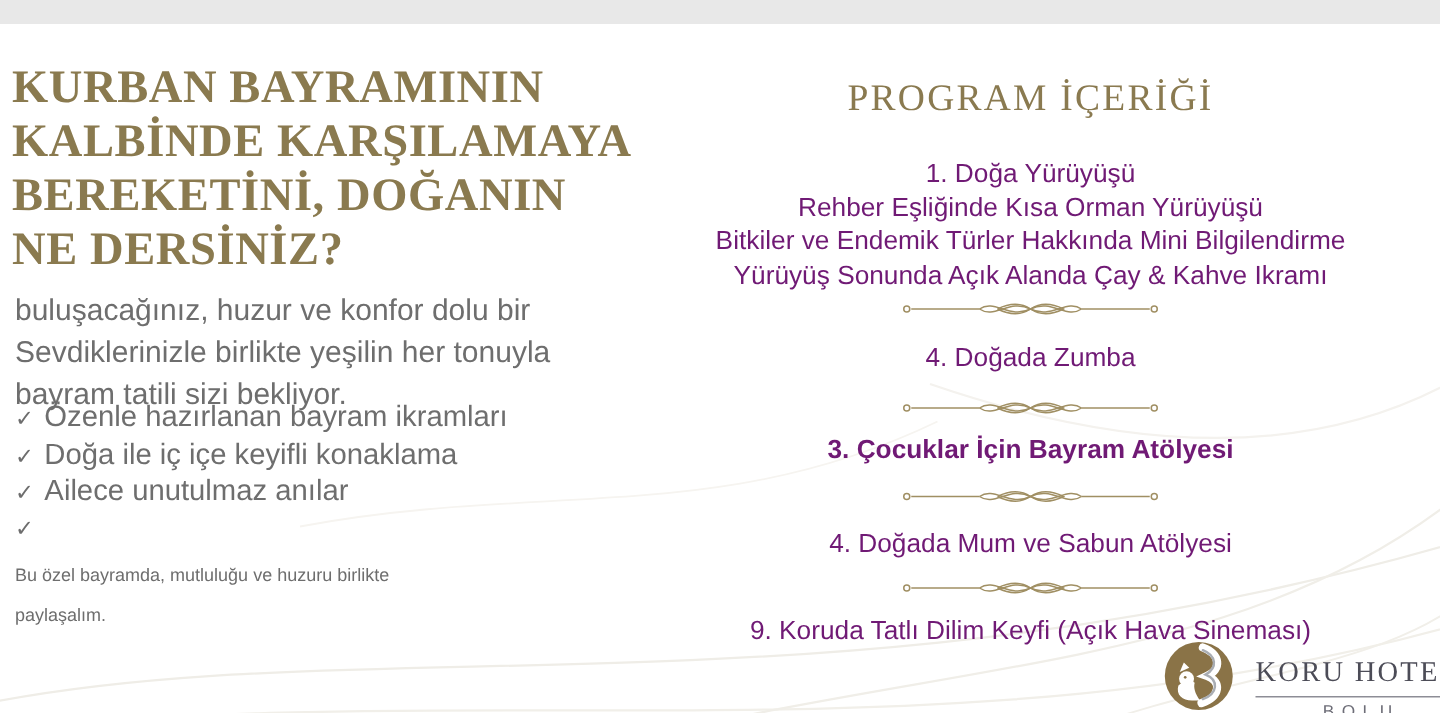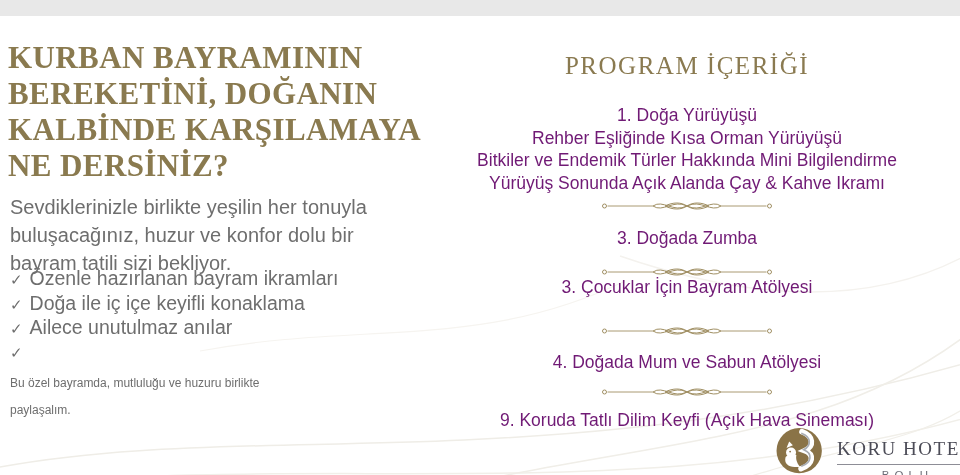--- a/index.html
+++ b/index.html
@@ -39,21 +39,21 @@
     position:absolute;left:0;top:36px;width:100%;
     font-family:"Liberation Serif",serif;font-weight:400;
     font-size:25px;letter-spacing:1.5px;color:#8a7a50;
   }
   .program-item{
     position:absolute;left:0;width:100%;
     font-size:17.5px;line-height:22.5px;color:#701a75;
   }
   .item-1{top:88px;}
   .item-2{top:211px;}
-  .item-3{top:260px;}
+  .item-3{top:272px;font-weight:bold;}
   .item-4{top:335px;}
   .item-5{top:393px;}
   .ornament{position:absolute;left:0;width:100%;height:14px;}
   .orn-1{top:183px;}
   .orn-2{top:249px;}
   .orn-3{top:308px;}
   .orn-4{top:369px;}
   .ornament svg{display:block;margin:0 auto;}
 
   
@@ -81,28 +81,28 @@
     <path d="M-20,455 C240,400 560,470 990,340" stroke="#efede7" stroke-width="1.5"></path>
     <path d="M-20,475 C300,430 640,500 990,395" stroke="#f1efe9" stroke-width="1.5"></path>
     <path d="M420,478 C660,420 840,430 990,300" stroke="#f0eee8" stroke-width="1.5"></path>
     <path d="M620,240 C780,295 900,285 990,225" stroke="#f4f2ee" stroke-width="1.5"></path>
     <path d="M200,335 C360,305 480,335 625,265" stroke="#f6f4f0" stroke-width="1.2"></path>
     <path d="M700,478 C820,430 930,432 990,372" stroke="#f1efe9" stroke-width="1.3"></path>
   </svg>
 
   <div class="headline">
     <div>KURBAN BAYRAMININ</div>
+    <div>KALBİNDE KARŞILAMAYA</div>
     <div>BEREKETİNİ, DOĞANIN</div>
-    <div>KALBİNDE KARŞILAMAYA</div>
     <div>NE DERSİNİZ?</div>
   </div>
 
   <div class="intro">
+    <div>buluşacağınız, huzur ve konfor dolu bir</div>
     <div>Sevdiklerinizle birlikte yeşilin her tonuyla</div>
-    <div>buluşacağınız, huzur ve konfor dolu bir</div>
     <div>bayram tatili sizi bekliyor.</div>
   </div>
 
   <ul class="bullets">
     <li>
       <span class="check">✓</span>
       <span>Özenle hazırlanan bayram ikramları</span>
     </li>
     <li>
       <span class="check">✓</span>
@@ -140,21 +140,21 @@
         <path d="M52,7 C62,0 72,14 86,7 C100,0 110,14 120,7"></path>
         <path d="M52,7 C62,14 72,0 86,7 C100,14 110,0 120,7"></path>
         <path d="M64,7 C72,3 80,3 86,7 C80,11 72,11 64,7"></path>
         <path d="M86,7 C92,3 100,3 108,7 C100,11 92,11 86,7"></path>
         <line x1="120" y1="7" x2="165.5" y2="7" stroke-width="0.9"></line>
           <circle cx="168.5" cy="7" r="2"></circle>
       </svg>
     </div>
 
     <div class="program-item item-2">
-      <div>3. Doğada Zumba</div>
+      <div>4. Doğada Zumba</div>
     </div>
 
     <div class="ornament orn-2">
       <svg width="172" height="14" viewBox="0 0 172 14" fill="none" stroke="#a08f63" stroke-width="1">
         <circle cx="3.5" cy="7" r="2"></circle>
           <line x1="6.5" y1="7" x2="52" y2="7" stroke-width="0.9"></line>
         <path d="M52,7 C62,0 72,14 86,7 C100,0 110,14 120,7"></path>
         <path d="M52,7 C62,14 72,0 86,7 C100,14 110,0 120,7"></path>
         <path d="M64,7 C72,3 80,3 86,7 C80,11 72,11 64,7"></path>
         <path d="M86,7 C92,3 100,3 108,7 C100,11 92,11 86,7"></path>

